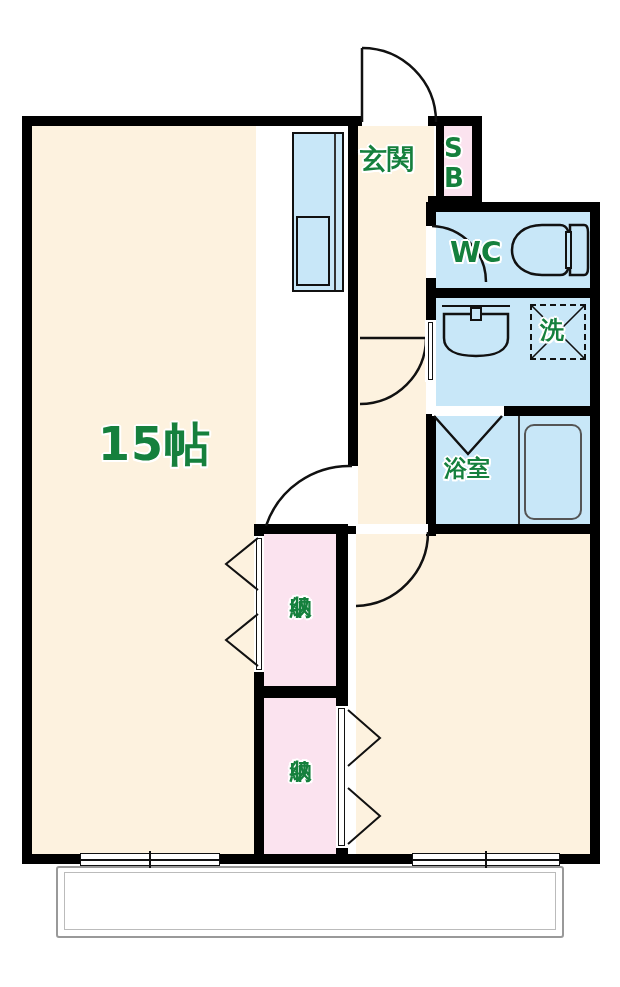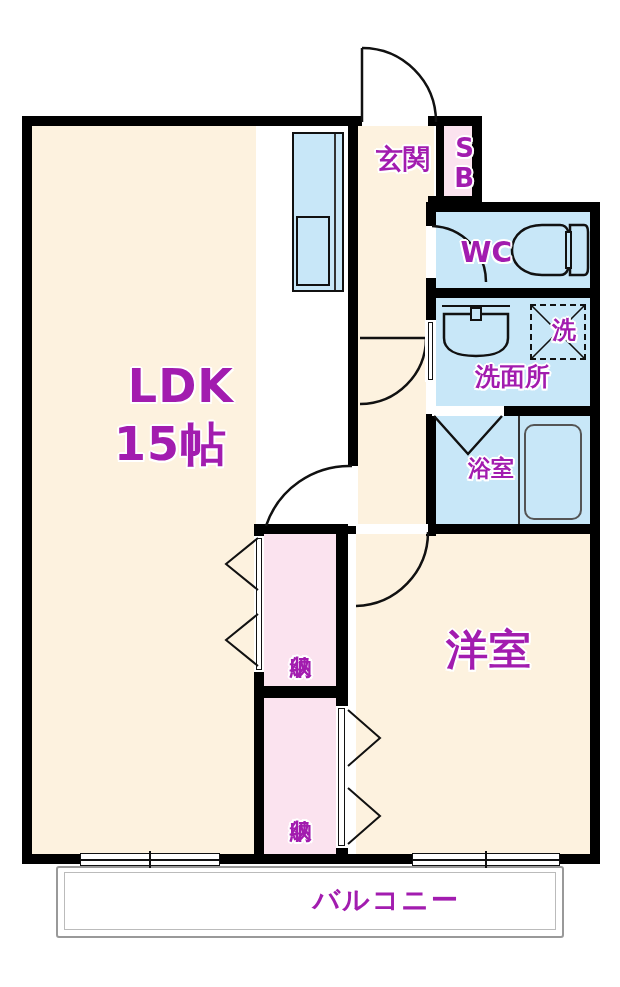--- a/index.html
+++ b/index.html
@@ -26,23 +26,23 @@
   .fill-water  { background: #C8E7F8; }
   .fill-pink   { background: #FBE3EF; }
   .fill-white  { background: #ffffff; }
 
   
   .wall { background: #000000; }
 
   
   .label {
     position: absolute;
-    color: #a21caf;
+    color: #15803d;
     font-weight: bold;
-    text-align: right;
+    text-align: left;
     white-space: nowrap;
     line-height: 1.05;
     -webkit-text-stroke: 0px;
     text-shadow:
        2px 0 0 #fff, -2px 0 0 #fff, 0 2px 0 #fff, 0 -2px 0 #fff,
        1.5px 1.5px 0 #fff, -1.5px 1.5px 0 #fff, 1.5px -1.5px 0 #fff, -1.5px -1.5px 0 #fff;
   }
   .lbl-ldk      { font-size: 46px; letter-spacing: 1px; }
   .lbl-room     { font-size: 42px; letter-spacing: 1px; }
   .lbl-genkan   { font-size: 27px; }
@@ -203,61 +203,49 @@
   </svg>
 
   <div class="fixture dashed" style="left:530px; top:304px; width:56px; height:56px;"></div>
   <svg style="left:530px; top:304px; width:56px; height:56px;">
     <path d="M1,1 L55,55 M55,1 L1,55" stroke="#111" stroke-width="1.6" fill="none"></path>
   </svg>
 
   <div class="fixture" style="left:524px; top:424px; width:58px; height:96px; background:#C8E7F8; border:2px solid #555; border-radius:10px;"></div>
   <div class="fixture" style="left:518px; top:416px; width:2px; height:108px; background:#333;"></div>
 
-  <div class="label lbl-ldk" style="left:104px; top:362px; width:130px;">
-    <span>LDK</span>
-  </div>
-  <div class="label lbl-ldk" style="left:87px; top:420px; width:140px;">
+  <div class="label lbl-ldk" style="left:98px; top:420px; width:140px;">
     <span>15帖</span>
   </div>
 
-  <div class="label lbl-room" style="left:406px; top:628px; width:126px;">
-    <span>洋室</span>
-  </div>
 
   <div class="label lbl-genkan" style="left:360px; top:145px; width:70px;">
     <span>玄関</span>
   </div>
 
   <div class="label lbl-sb" style="left:444px; top:134px; width:30px;">
     <div>S</div>
     <div>B</div>
   </div>
 
   <div class="label lbl-wc" style="left:450px; top:238px; width:62px;">
     <span>WC</span>
   </div>
 
-  <div class="label lbl-senmen" style="left:440px; top:364px; width:110px;">
-    <span>洗面所</span>
-  </div>
 
   <div class="label lbl-sen" style="left:540px; top:318px; width:36px;">
     <span>洗</span>
   </div>
 
   <div class="label lbl-yoku" style="left:444px; top:456px; width:70px;">
     <span>浴室</span>
   </div>
 
   <div class="label lbl-closet vert" style="left:288px; top:578px; height:60px;">
     <span>収納</span>
   </div>
 
   <div class="label lbl-closet vert" style="left:288px; top:742px; height:60px;">
     <span>収納</span>
   </div>
 
-  <div class="label lbl-balcony" style="left:160px; top:886px; width:300px;">
-    <span>バルコニー</span>
-  </div>
 
 </div>
 
 </body></html>

